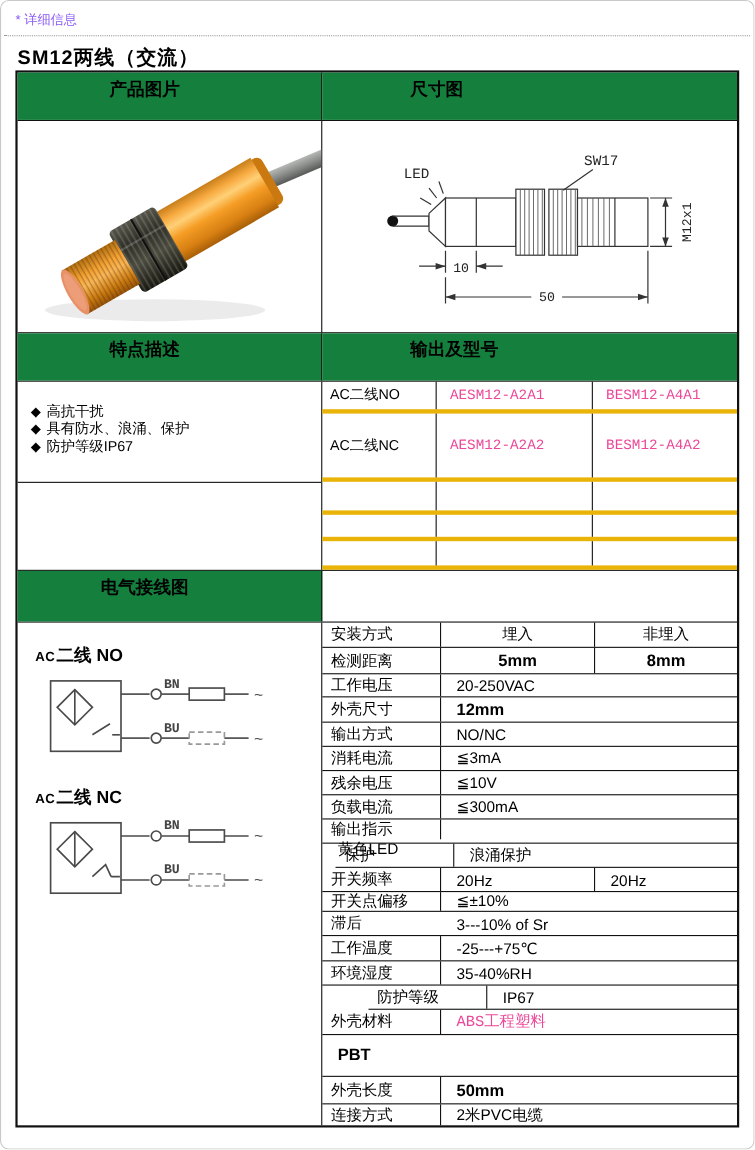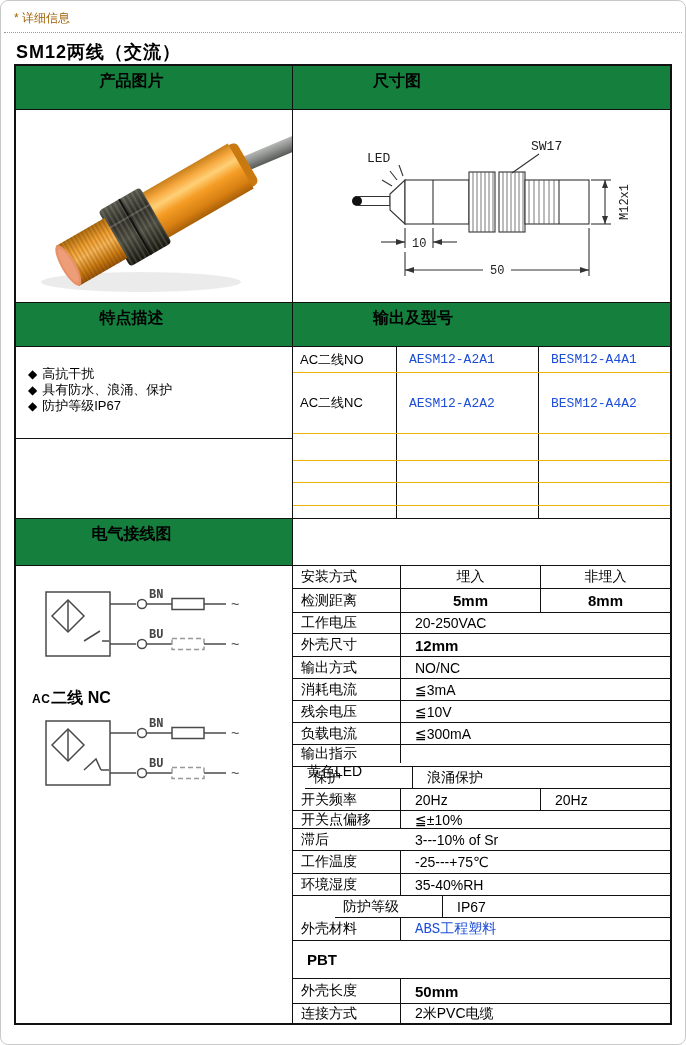--- a/index.html
+++ b/index.html
@@ -2,21 +2,21 @@
 <html><head>
 <meta charset="utf-8">
 <style>
   html,body{margin:0;padding:0;}
   body{
     width:686px;height:1045px;position:relative;background:#fff;
     font-family:"Liberation Sans","DejaVu Sans",sans-serif;color:#000;
     overflow:hidden;
   }
   .frame{position:absolute;inset:0;border:1px solid #c9c9c9;border-radius:8px;pointer-events:none;}
-  .note{position:absolute;top:10px;left:14px;font-size:12px;color:#a16207;}
+  .note{position:absolute;top:10px;left:14px;font-size:12px;color:#8b5cf6;}
   .dotted{position:absolute;top:32px;left:4px;right:4px;border-top:1px dotted #999;}
   .title{position:absolute;top:40px;left:16px;font-size:18px;font-weight:bold;letter-spacing:1px;}
 
   .tbl{
     position:absolute;left:14px;top:64px;width:658px;height:961px;
     border:2px solid #111;box-sizing:border-box;display:flex;flex-direction:column;background:#fff;
   }
   .band{display:flex;border-bottom:1px solid #111;}
   .band.last{border-bottom:none;flex:1;}
   .lcol{width:277px;border-right:1px solid #111;box-sizing:border-box;}
@@ -30,26 +30,26 @@
   .media .lcol,.media .rcol{overflow:hidden;}
 
   
   .fm{height:171px;}
   .fm .lcol{display:flex;flex-direction:column;}
   .feat-cell{height:92px;border-bottom:1px solid #111;box-sizing:border-box;padding:19px 6px 0 12px;}
   .feat-empty{flex:1;}
   .feat-item{font-size:13px;line-height:16px;white-space:nowrap;}
   .feat-item .bullet{font-size:12px;margin-right:5px;}
   .fm .rcol{display:flex;flex-direction:column;}
-  .m-row{display:flex;border-bottom:1px solid #eab308;align-items:center;}
+  .m-row{display:flex;border-bottom:4px solid #eab308;align-items:center;}
   .m-row:last-child{border-bottom:none;flex:1;}
   .mc1{width:104px;border-right:1px solid #111;box-sizing:border-box;align-self:stretch;display:flex;align-items:center;padding-left:7px;font-size:13px;}
   .mc2{width:142px;border-right:1px solid #111;box-sizing:border-box;align-self:stretch;display:flex;align-items:center;padding-left:12px;}
   .mc3{flex:1;align-self:stretch;display:flex;align-items:center;padding-left:12px;}
-  .mono{font-family:"Liberation Mono","DejaVu Sans Mono",monospace;font-size:13px;color:#1d4ed8;}
+  .mono{font-family:"Liberation Mono","DejaVu Sans Mono",monospace;font-size:13px;color:#ec4899;}
 
   .hdr3{height:46px;}
 
   
   .wire-cell{padding:16px 0 0 14px;box-sizing:border-box;}
   .wtitle{font-weight:bold;margin:4px 0 2px 2px;}
   .wt-ac{font-size:12px;letter-spacing:0.5px;}
   .wt-main{font-size:16px;margin-left:1px;}
   .wsvg{display:block;}
 
@@ -269,20 +269,23 @@
     </div>
   </div>
 
   <div class="band hdr hdr3">
     <div class="lcol">电气接线图</div>
   </div>
 
   <div class="band last">
     <div class="lcol wire-cell">
 
+      <div class="wtitle">
+        <span class="wt-ac">AC</span><span class="wt-main">二线 NO</span>
+      </div>
       <svg class="wsvg" width="250" height="92" viewBox="0 0 250 92">
         <g stroke="#4a4a4a" stroke-width="1.5" fill="none">
           <rect x="16" y="10" width="64" height="64"></rect>
           <polygon points="38,18 54,34 38,50 22,34"></polygon>
           <line x1="38" y1="18" x2="38" y2="50"></line>
           <line x1="54" y1="59" x2="70" y2="49"></line>
           <line x1="72" y1="59" x2="79" y2="59"></line>
           <line x1="80" y1="22" x2="106" y2="22"></line>
           <circle cx="112" cy="22" r="4.5"></circle>
           <line x1="117" y1="22" x2="142" y2="22"></line>

